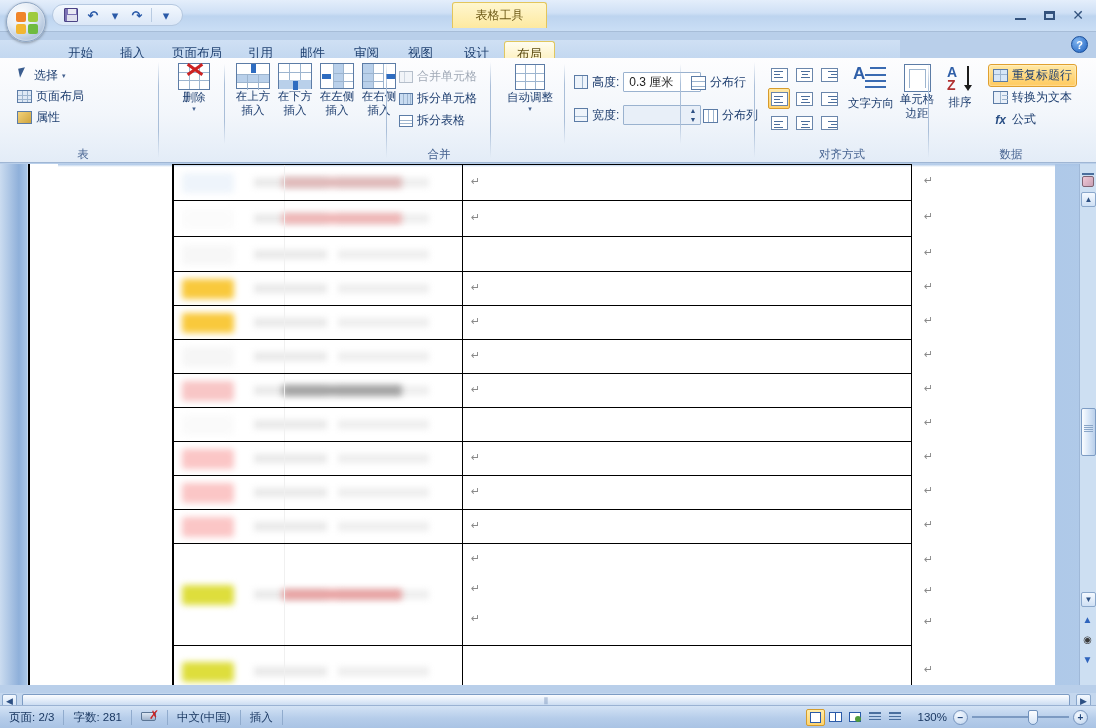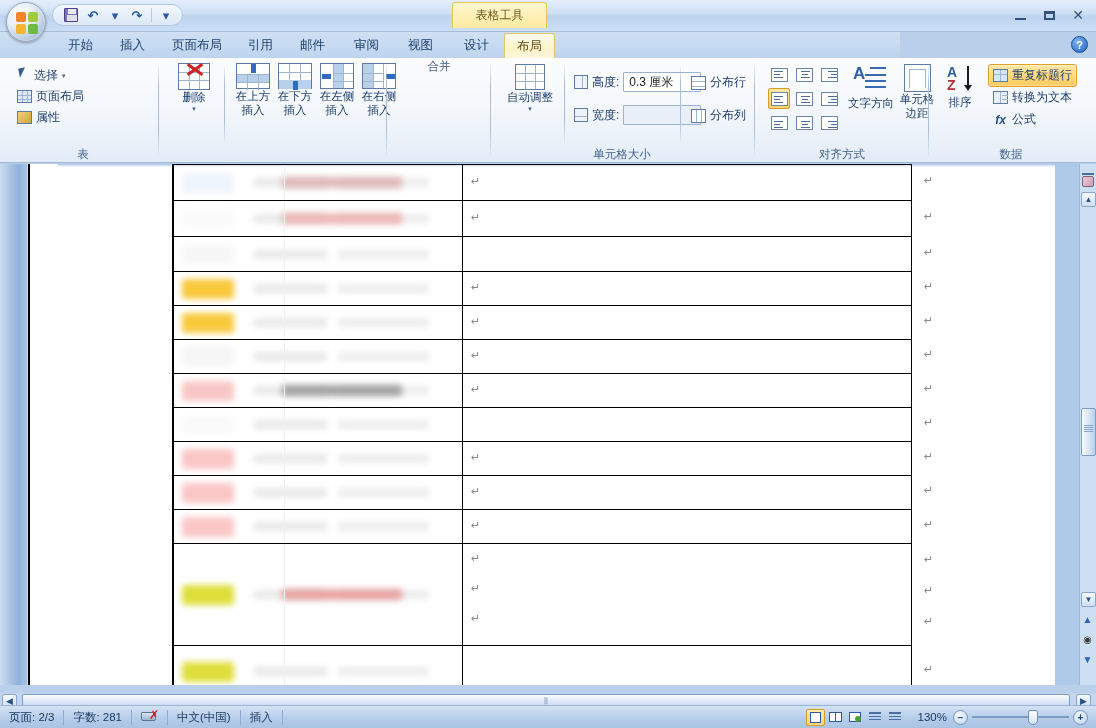--- a/index.html
+++ b/index.html
@@ -67,21 +67,21 @@
   .doctitle .tail{ color:#4c6486; font-size:12.5px; white-space:nowrap; }
 
   .wincontrols{ position:absolute; right:4px; top:5px; display:flex; gap:1px; }
   .wc{ width:28px;height:20px; display:flex;align-items:center;justify-content:center;
        color:#33527d; font-size:12px; }
   .wc .min{display:block;width:11px;height:2px;background:#33527d;margin-top:7px;}
   .wc .max{display:block;width:11px;height:9px;border:2px solid #33527d;border-top-width:3px;}
 
   
   .tabstrip{
-    position:absolute; left:0; top:32px; width:900px; height:26px;
+    position:absolute; left:0; top:40px; width:900px; height:26px;
     background:linear-gradient(to bottom,#cfe0f4,#bed4ee);
   }
   .tab{
     position:absolute; top:1px; height:25px; padding:0 12px;
     display:flex;align-items:center;justify-content:center;
     font-size:12.5px; color:#1f4070; white-space:nowrap;
   }
   .tab.active{
     background:linear-gradient(to bottom,#fffdf0,#fdf3c9 60%,#fdf6dd);
     border:1px solid #e0c75f; border-bottom:none; border-radius:3px 3px 0 0;
@@ -369,20 +369,44 @@
             <i style="left:23px;top:10px;width:9px;height:5px;background:#2e6cc0"></i>
           </span>
           <span>在右侧</span>
           <span>插入</span>
         </div>
       </div>
     </div>
     <div class="gdiv" style="left:386px"></div>
 
     <div class="rgroup" style="left:390px; width:98px;">
+      <div class="gbody">
+        <div class="btn-sm" style="position:absolute;left:6px;top:9px;color:#a0a9b6;">
+          <span class="gridicon" style="width:14px;height:12px;background:#f1f4f8;border-color:#b5bfcb">
+            <i style="left:4px;top:0;width:1px;height:100%;background:#cfd7e1"></i>
+          </span>
+          <span>合并单元格</span>
+        </div>
+        <div class="btn-sm" style="position:absolute;left:6px;top:31px;">
+          <span class="gridicon" style="width:14px;height:12px;background:#c9dcf1">
+            <i style="left:3px;top:0;width:1px;height:100%"></i>
+            <i style="left:7px;top:0;width:1px;height:100%"></i>
+            <i style="left:10px;top:0;width:1px;height:100%"></i>
+          </span>
+          <span>拆分单元格</span>
+        </div>
+        <div class="btn-sm" style="position:absolute;left:6px;top:53px;">
+          <span class="gridicon" style="width:14px;height:12px;">
+            <i style="left:0;top:5px;width:100%;height:2px;background:#fff"></i>
+            <i style="left:0;top:4px;width:100%;height:1px"></i>
+            <i style="left:0;top:7px;width:100%;height:1px"></i>
+          </span>
+          <span>拆分表格</span>
+        </div>
+      </div>
       <div class="glabel">合并</div>
     </div>
     <div class="gdiv" style="left:490px"></div>
 
     <div class="rgroup" style="left:494px; width:256px;">
       <div class="gbody">
         <div class="btn-big" style="position:absolute;left:8px;top:6px;width:56px;">
           <span class="gridicon" style="width:30px;height:26px;">
             <i style="left:0;top:8px;width:100%;height:1px"></i>
             <i style="left:0;top:16px;width:100%;height:1px"></i>
@@ -424,29 +448,28 @@
 
         <div class="gdiv" style="left:186px;top:6px;height:80px;"></div>
 
         <div class="btn-sm" style="position:absolute;left:194px;top:15px;">
           <span class="gridicon" style="width:15px;height:14px;background:#fff">
             <i style="left:0;top:4px;width:100%;height:1px"></i>
             <i style="left:0;top:9px;width:100%;height:1px"></i>
           </span>
           <span>分布行</span>
         </div>
-        <div class="btn-sm" style="position:absolute;left:194px;top:48px;">
+        <div class="btn-sm" style="position:absolute;left:206px;top:48px;">
           <span class="gridicon" style="width:15px;height:14px;background:#fff">
             <i style="left:4px;top:0;width:1px;height:100%"></i>
             <i style="left:9px;top:0;width:1px;height:100%"></i>
           </span>
           <span>分布列</span>
         </div>
       </div>
-      <div class="glabel">单元格大小</div>
     </div>
     <div class="gdiv" style="left:754px"></div>
 
     <div class="rgroup" style="left:758px; width:168px;">
       <div class="gbody">
         <div class="algrid" style="position:absolute;left:10px;top:6px;">
           <div class="alcell">
               <span class="albox">
                 <u style="top:2px;width:9px"></u>
                 <u style="top:5px;width:6px"></u>

